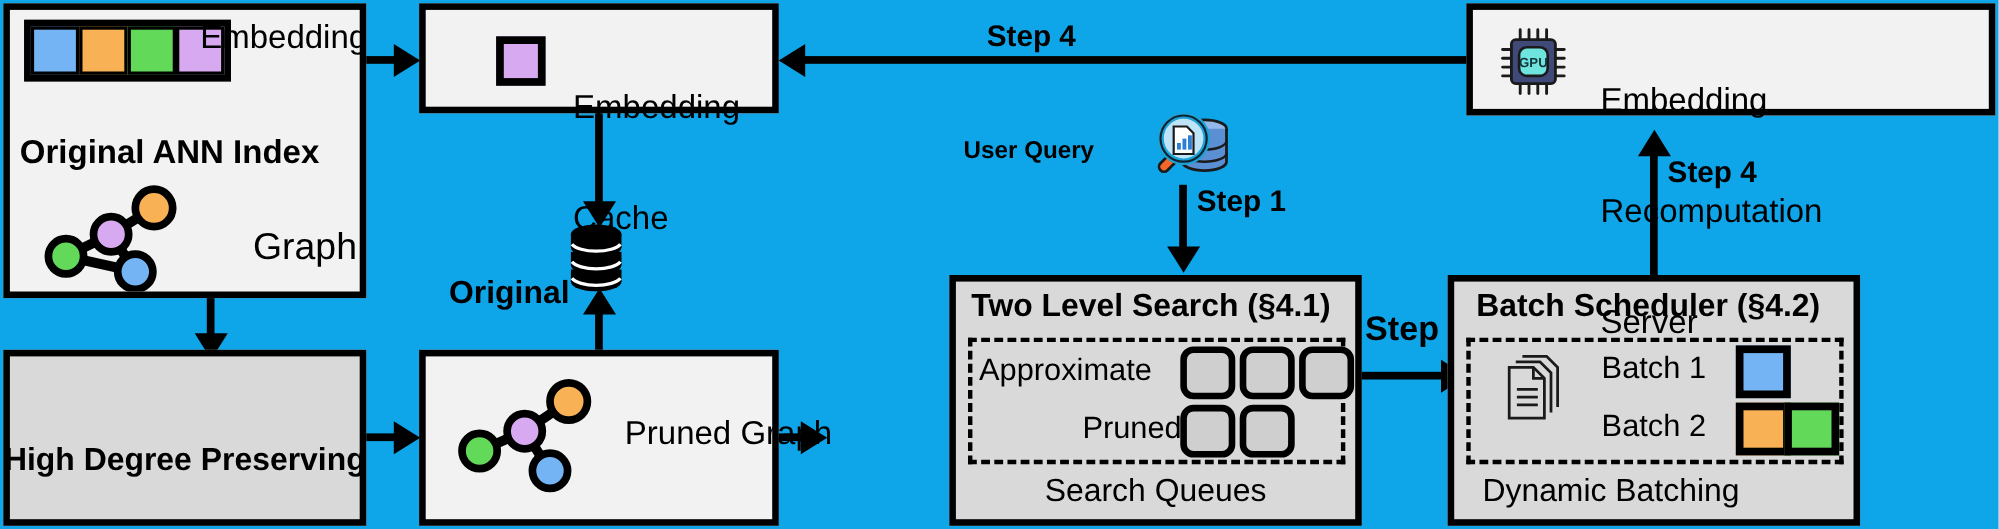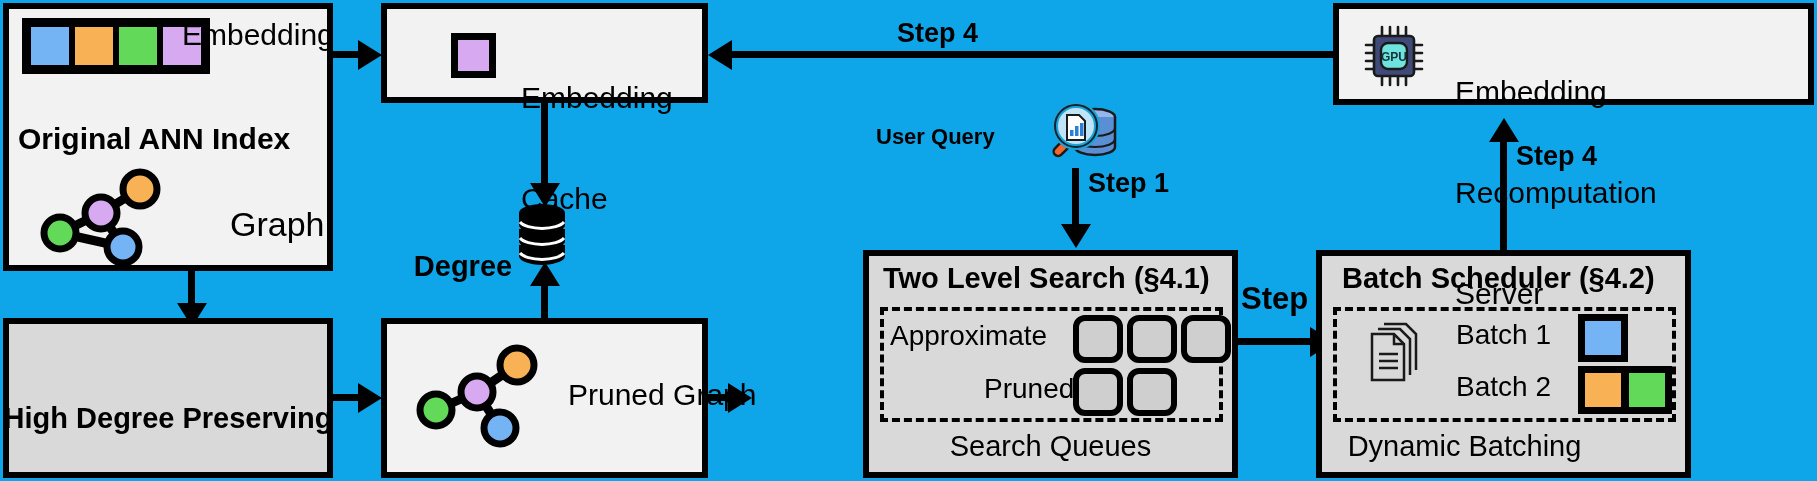--- a/index.html
+++ b/index.html
@@ -90,21 +90,21 @@
   <div class="swatch" style="left:451px;top:33px;width:45px;height:45px;background:#d7a9f0;"></div>
   <div class="lbl" style="left:521px;top:14px;font-size:30px;">
     <div>Embedding</div>
     <div>Cache</div>
   </div>
 
   <div class="vline" style="left:541px;top:103px;height:85px;"></div>
   <div class="ah-d" style="left:530px;top:183px;"></div>
 
   <div class="lbl b ctr" style="left:398px;top:185px;width:130px;font-size:29px;">
-    <div>Degree</div>
+    <div>Original</div>
     <div>Storage</div>
   </div>
   <div class="graph" style="left:516px;top:203px;width:52px;height:62px;">
     <svg width="52" height="62" viewBox="0 0 52 62">
       <g fill="#000">
         <ellipse cx="26" cy="10" rx="23" ry="9"></ellipse>
         <rect x="3" y="10" width="46" height="12"></rect>
         <ellipse cx="26" cy="22" rx="23" ry="9"></ellipse>
         <rect x="3" y="26" width="46" height="12"></rect>
         <ellipse cx="26" cy="38" rx="23" ry="9"></ellipse>

